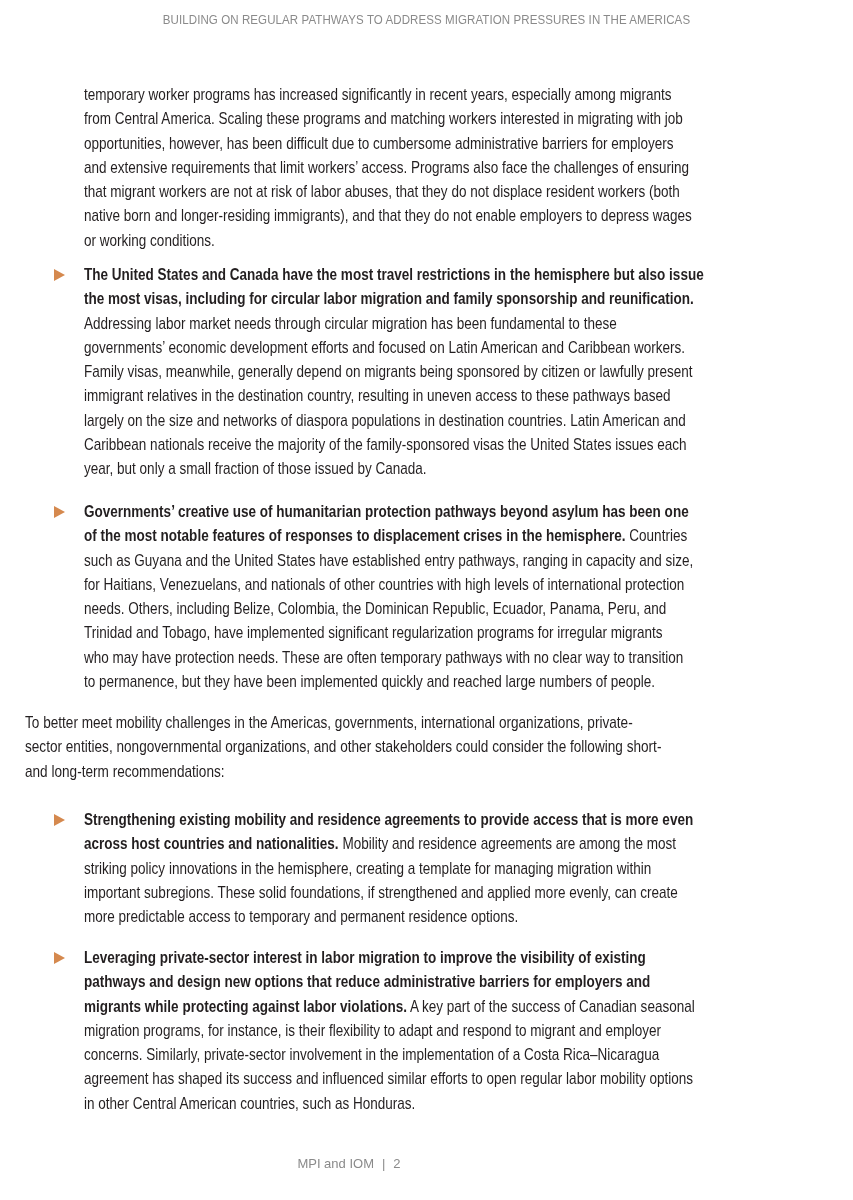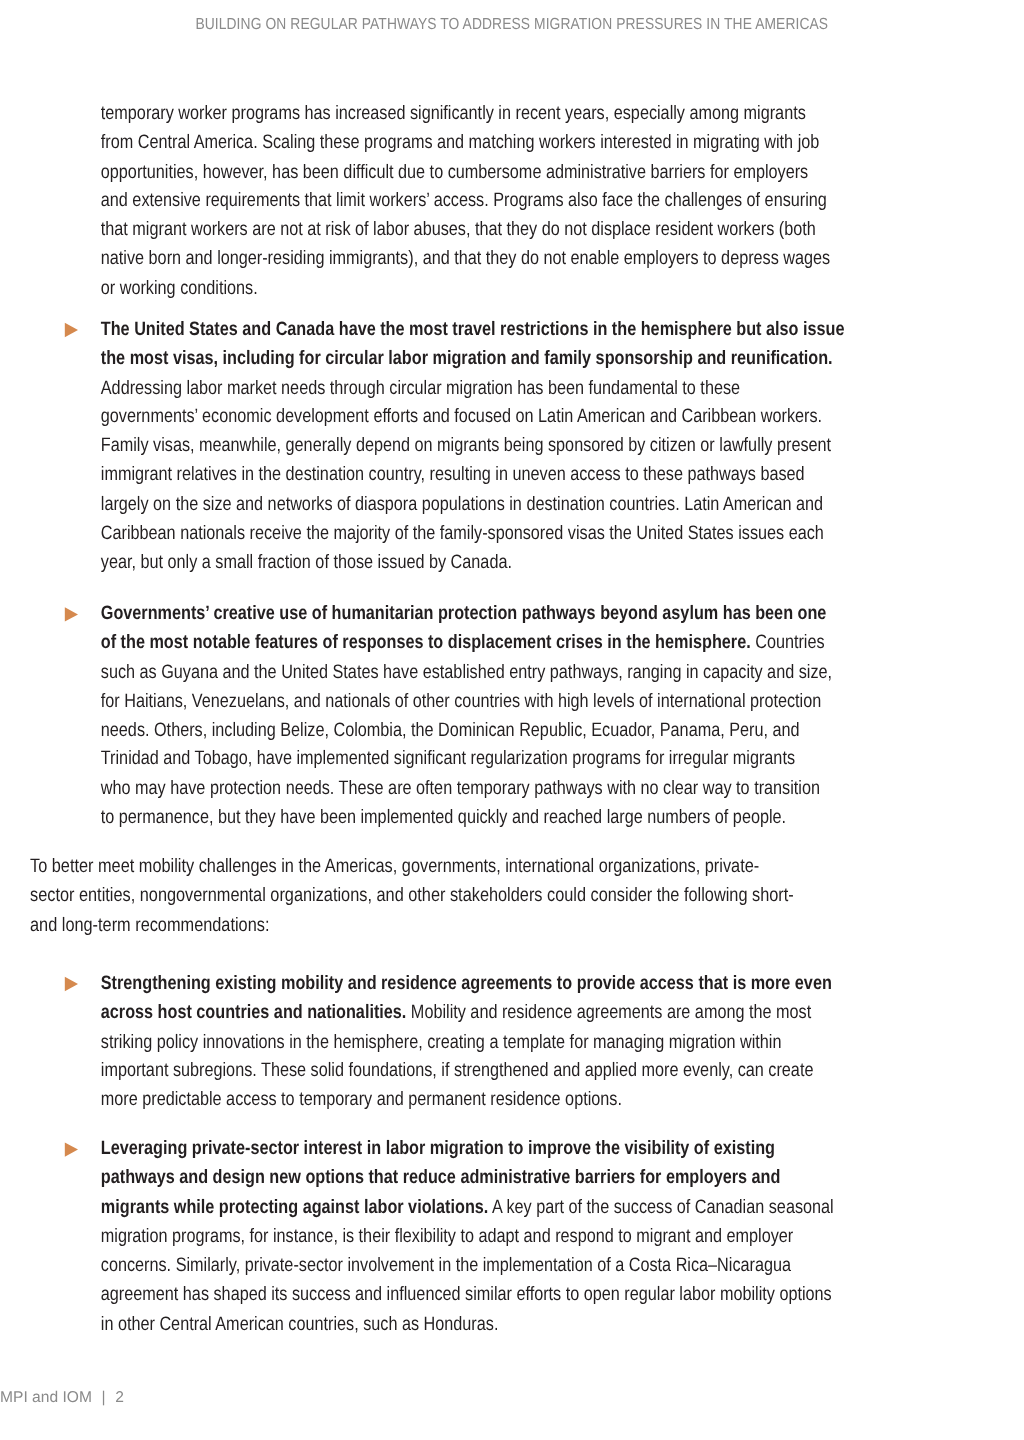--- a/index.html
+++ b/index.html
@@ -31,21 +31,21 @@
       position: absolute; width: 0; height: 0;
       border-top: 6px solid transparent; border-bottom: 6px solid transparent;
       border-left: 11px solid #d5894e;
     }
     .intro {
       position: absolute; left: 25px; top: 710px; width: 960px;
       transform: scaleX(0.84);
     }
     b { font-weight: bold; }
     .footer {
-      position: absolute; top: 1156px; left: 0; width: 698px; text-align: left;
+      position: absolute; top: 1156px; left: 0; width: 698px; text-align: center;
       font-size: 13px; color: #8a8a8a; font-family: "Liberation Sans", sans-serif;
     }
     .footer .sep { padding: 0 8px; }
   </style>
 </head>
 <body>
 
 <div class="header">BUILDING ON REGULAR PATHWAYS TO ADDRESS MIGRATION PRESSURES IN THE AMERICAS</div>
 
 <div class="cont body-text">

